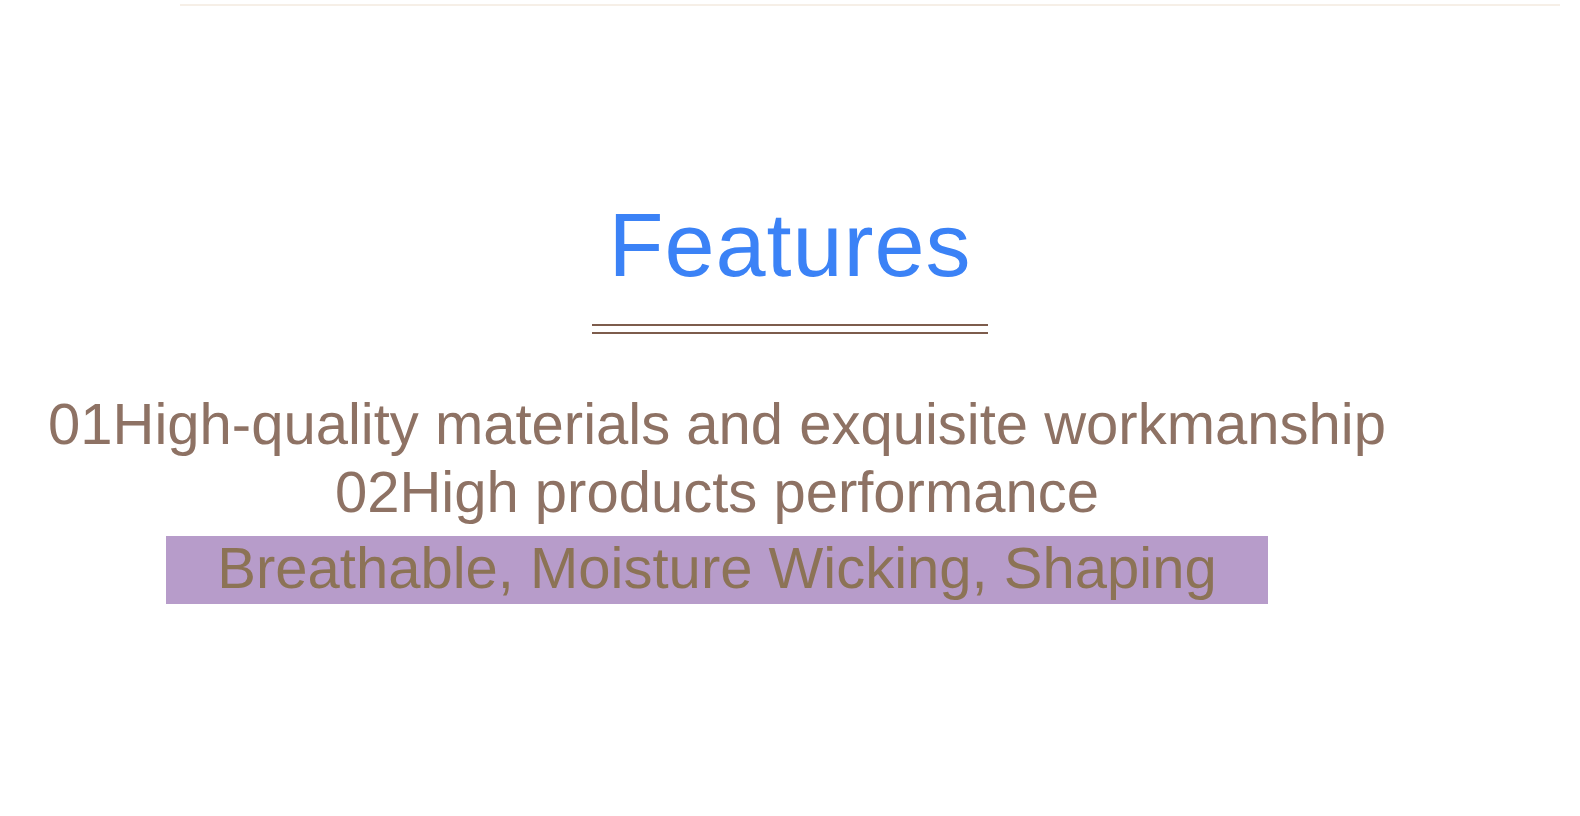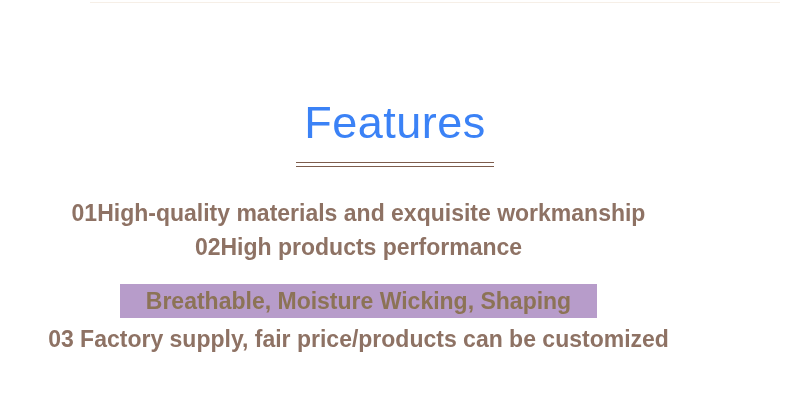--- a/index.html
+++ b/index.html
@@ -67,37 +67,36 @@
     position: absolute;
     left: 0;
     top: 196px;
     width: 790px;
   }
 
   .feature-line {
     position: relative;
     width: 717px;
     text-align: center;
-    font-size: 23px;
+    font-size: 29px;
     line-height: 34px;
-    font-weight: 700;
+    font-weight: 400;
     color: #8e7264;
     white-space: nowrap;
   }
 
   .feature-line .line-text {
     display: inline-block;
     padding: 0;
   }
 
   
   .feature-line.highlighted {
     height: 42px;
     line-height: 42px;
-    margin-top: 16px;
   }
   .feature-line.highlighted .line-text {
     display: inline-block;
     background: #b79cca;
     color: #8c7356;
     padding: 5px 26px 5px 26px;
     line-height: 24px;
   }
 </style>
 </head>
@@ -122,18 +121,15 @@
 
 
     <div class="feature-line">
       <span class="line-text">02High products performance</span>
     </div>
 
     <div class="feature-line highlighted">
       <span class="line-text">Breathable, Moisture Wicking, Shaping</span>
     </div>
 
-    <div class="feature-line">
-      <span class="line-text">03 Factory supply, fair price/products can be customized</span>
-    </div>
 
   </div>
 </div>
 
 </body></html>

